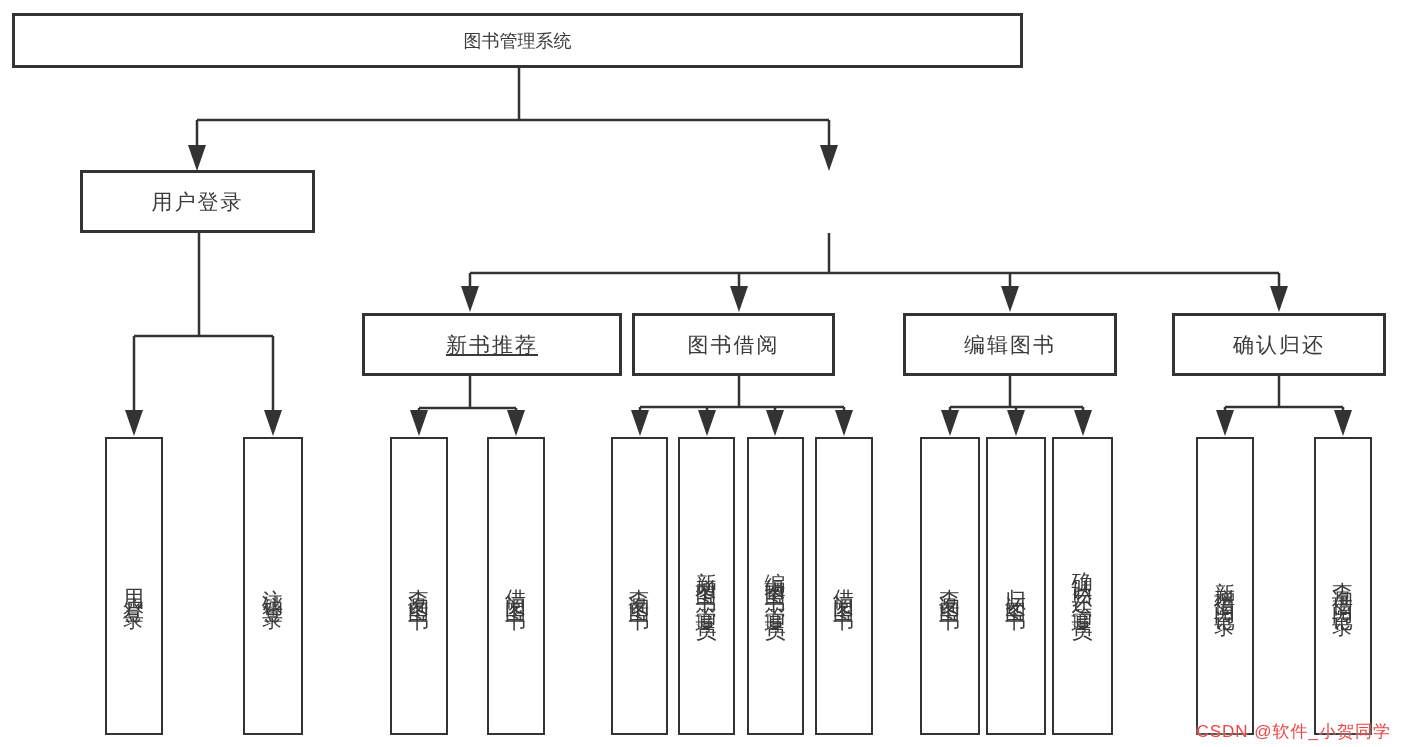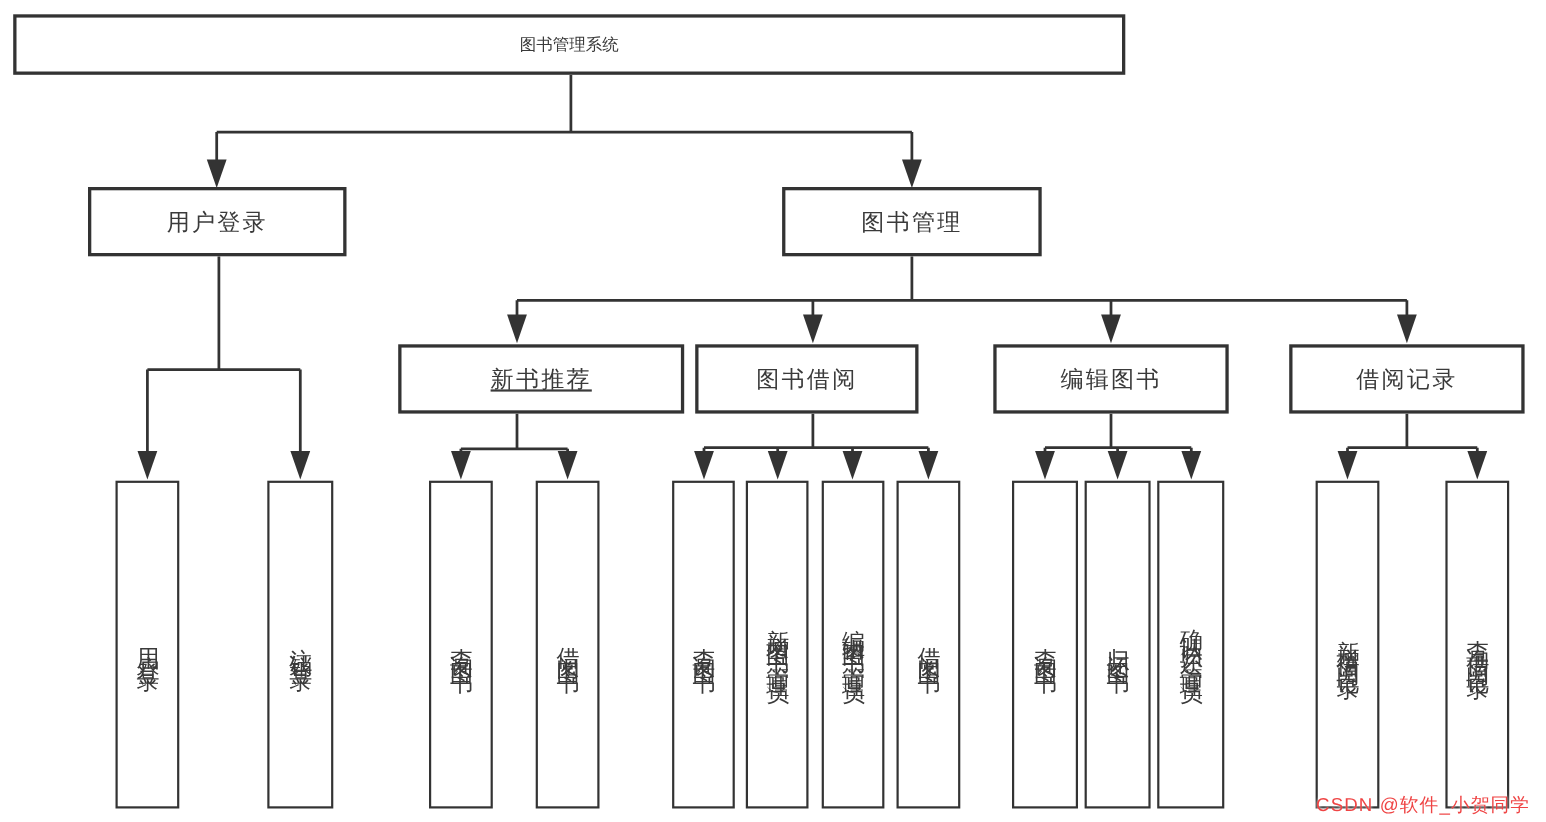--- a/index.html
+++ b/index.html
@@ -4,21 +4,21 @@
 <style>
   html,body{margin:0;padding:0;background:#ffffff;}
   body{width:1405px;height:747px;overflow:hidden;
        font-family:"Liberation Sans", sans-serif;}
   .diagram{position:relative;width:1405px;height:747px;background:#ffffff;}
   .wires{position:absolute;left:0;top:0;width:1405px;height:747px;}
   .box{position:absolute;box-sizing:border-box;border:3px solid #333333;
        background:#ffffff;display:flex;align-items:center;justify-content:center;
        color:#3a3a3a;}
   .h{font-size:21px;letter-spacing:2px;}
-  .root{left:12px;top:13px;width:1011px;height:55px;font-size:15px;}
+  .root{left:12px;top:13px;width:1011px;height:55px;font-size:18px;}
   .l2{top:170px;height:63px;}
   .l3{top:313px;height:63px;}
   .leaf{top:437px;height:298px;border-width:2.5px;}
   .vtext{writing-mode:vertical-rl;text-orientation:mixed;
          font-size:21px;letter-spacing:7px;color:#3a3a3a;line-height:1;}
   .watermark{position:absolute;right:14px;bottom:4px;font-size:17px;
              color:#ef4444;letter-spacing:1px;
              text-shadow:0 0 3px #ffffff;}
 </style>
 </head>
@@ -58,35 +58,32 @@
     </g>
   </svg>
 
   <div class="box root">
     <span>图书管理系统</span>
   </div>
 
   <div class="box h l2" style="left:80px;width:235px;">
     <span>用户登录</span>
   </div>
-  <div class="box h l2" style="left:711px;width:236px;">
-    <span>图书管理</span>
-  </div>
 
   <div class="box h l3" style="left:362px;width:260px;text-decoration:underline;">
     <span>新书推荐</span>
   </div>
   <div class="box h l3" style="left:632px;width:203px;">
     <span>图书借阅</span>
   </div>
   <div class="box h l3" style="left:903px;width:214px;">
     <span>编辑图书</span>
   </div>
   <div class="box h l3" style="left:1172px;width:214px;">
-    <span>借阅记录</span>
+    <span>确认归还</span>
   </div>
 
   <div class="box leaf" style="left:105px;width:58px;">
     <span class="vtext">用户登录</span>
   </div>
   <div class="box leaf" style="left:243px;width:60px;">
     <span class="vtext">注销登录</span>
   </div>
 
   <div class="box leaf" style="left:390px;width:58px;">

